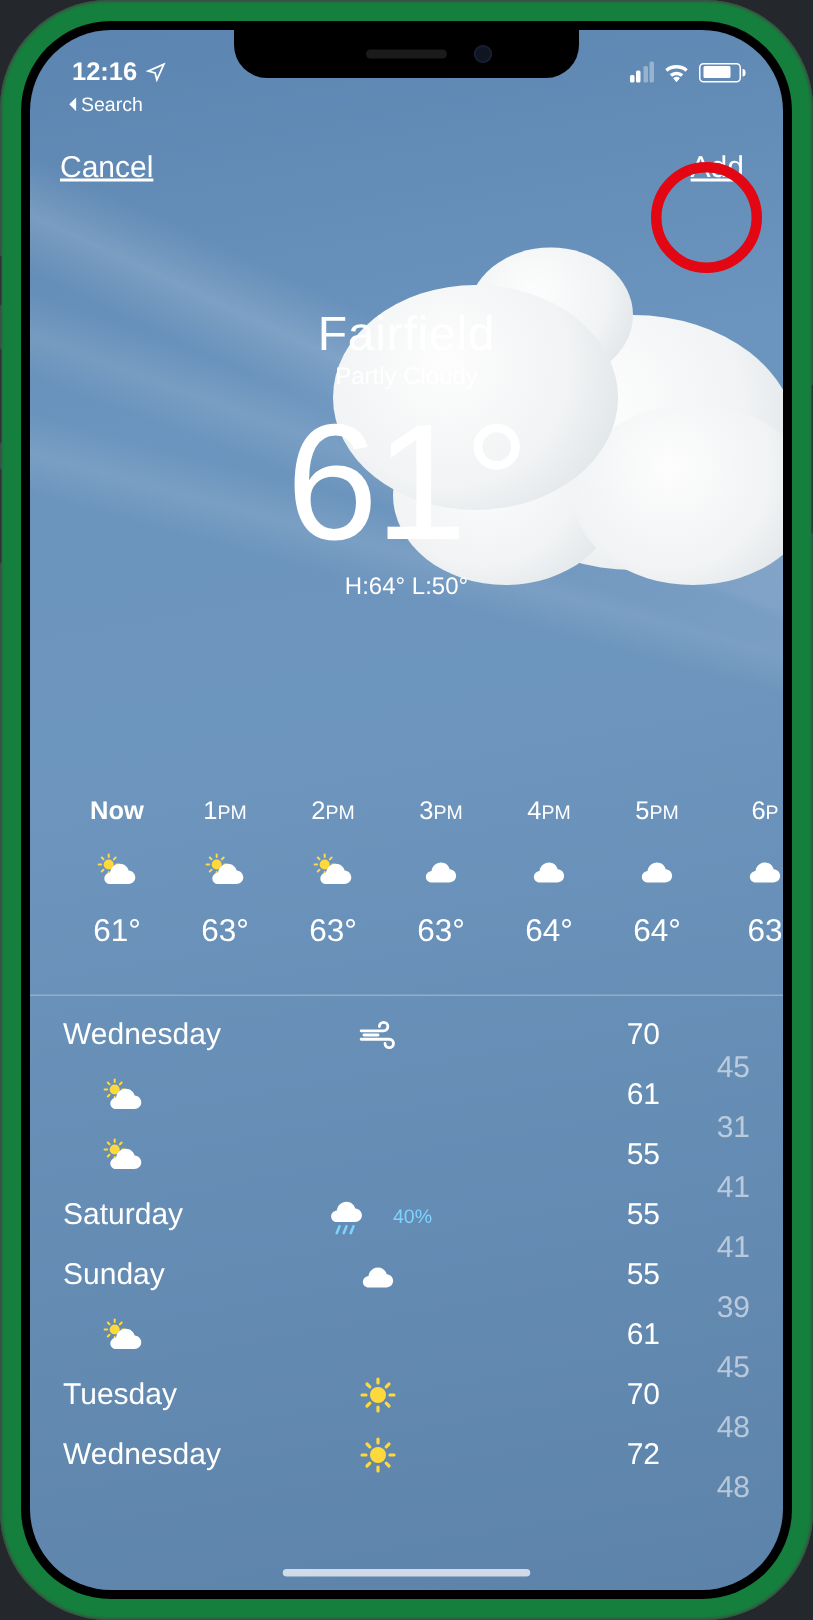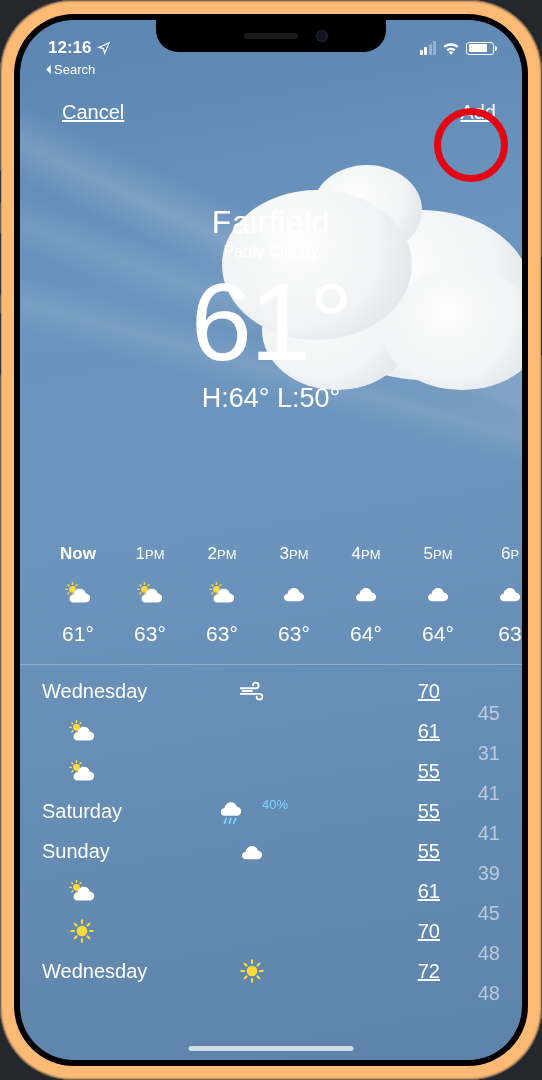--- a/index.html
+++ b/index.html
@@ -1,17 +1,17 @@
 <!DOCTYPE html>
 <html><head>
 <meta charset="utf-8">
 <style>
   * { margin:0; padding:0; box-sizing:border-box; font-family:-apple-system, "Helvetica Neue", Arial, sans-serif; -webkit-font-smoothing:antialiased; }
   body { width:542px; height:1080px; background:#24272c; display:flex; align-items:center; justify-content:center; }
-  .phone-frame { width:542px; height:1080px; background:#fdba74; border-radius:72px; padding:14px; position:relative; box-shadow:inset 0 0 2px 1px #444; }
+  .phone-frame { width:542px; height:1080px; background:#15803d; border-radius:72px; padding:14px; position:relative; box-shadow:inset 0 0 2px 1px #444; }
   .phone-inner { width:100%; height:100%; background:#000; border-radius:60px; padding:6px; position:relative; }
   .screen { width:100%; height:100%; border-radius:54px; overflow:hidden; position:relative;
     background:linear-gradient(170deg,#5b84b0 0%,#6b94be 25%,#6d95bd 45%,#5d83aa 100%); }
   .light-rays { position:absolute; top:0; left:0; right:0; height:560px; pointer-events:none;
     background:
      linear-gradient(205deg, rgba(255,255,255,0) 40%, rgba(255,255,255,0.15) 45%, rgba(255,255,255,0) 50%),
      linear-gradient(200deg, rgba(255,255,255,0) 48%, rgba(255,255,255,0.10) 52%, rgba(255,255,255,0) 56%),
      linear-gradient(195deg, rgba(255,255,255,0) 56%, rgba(255,255,255,0.10) 60%, rgba(255,255,255,0) 64%);
   }
   .cloud { position:absolute; top:140px; right:-50px; width:380px; height:240px; pointer-events:none; }
@@ -28,41 +28,41 @@
   .status-left { display:flex; align-items:center; gap:6px; font-size:17px; font-weight:600; }
   .status-right { display:flex; align-items:center; gap:6px; }
   .back-to { position:relative; z-index:40; padding:0 0 0 24px; color:#fff; font-size:13px; display:flex; align-items:center; gap:2px; margin-top:-2px; }
   .signal { display:flex; align-items:flex-end; gap:1.5px; }
   .signal span { width:3px; background:#fff; border-radius:1px; }
   .signal span:nth-child(1){height:5px} .signal span:nth-child(2){height:8px} .signal span:nth-child(3){height:11px;opacity:.35} .signal span:nth-child(4){height:14px;opacity:.35}
   .wifi-icon, .loc-icon, .chevron-left { display:inline-flex; }
   .battery { width:28px; height:13px; border:1.5px solid #fff; border-radius:3px; position:relative; }
   .battery::after { content:""; position:absolute; right:-4px; top:3px; width:2.5px; height:5px; background:#fff; border-radius:0 2px 2px 0; }
   .battery .fill { position:absolute; left:1.5px; top:1.5px; bottom:1.5px; width:70%; background:#fff; border-radius:1px; }
-  .nav-row { position:relative; z-index:40; display:flex; justify-content:space-between; padding:24px 26px 0 42px; }
+  .nav-row { position:relative; z-index:40; display:flex; justify-content:space-between; padding:24px 26px 0 20px; }
   .nav-row a { color:#fff; font-size:20px; text-decoration:underline; }
   .highlight-ring { position:absolute; top:88px; right:14px; width:74px; height:74px; border:7px solid #e30613; border-radius:50%; z-index:45; pointer-events:none; }
   .hero { position:relative; z-index:30; text-align:center; color:#fff; margin-top:80px; }
   .city { font-size:32px; font-weight:400; letter-spacing:0.5px; }
   .cond { font-size:16px; font-weight:400; margin-top:2px; }
   .temp { font-size:110px; font-weight:200; line-height:1; margin-top:6px; letter-spacing:-2px; }
-  .hl { font-size:27px; margin-top:6px; }
-  .hourly { position:relative; z-index:30; margin-top:130px; padding:0 0 18px 22px; display:flex; gap:0; color:#fff; border-bottom:1px solid rgba(255,255,255,0.28); overflow:hidden; }
+  .hl { font-size:16px; margin-top:6px; }
+  .hourly { position:relative; z-index:30; margin-top:130px; padding:0 0 30px 22px; display:flex; gap:0; color:#fff; border-bottom:1px solid rgba(255,255,255,0.28); overflow:hidden; }
   .hour-col { width:72px; flex:0 0 72px; text-align:center; }
   .hour-col.now .h-label { font-weight:700; }
   .h-label { font-size:17px; margin-bottom:14px; white-space:nowrap; }
   .h-label .ampm { font-size:13px; }
   .h-icon { height:30px; display:flex; align-items:center; justify-content:center; margin-bottom:14px; }
   .h-temp { font-size:21px; }
   .daily { position:relative; z-index:30; padding:6px 22px 0 22px; color:#fff; }
   .day-row { display:flex; align-items:center; height:40px; font-size:20px; }
   .day-name { flex:0 0 170px; }
-  .day-icon { flex:0 0 80px; display:flex; align-items:flex-start; justify-content:center; gap:16px; }
+  .day-icon { flex:0 0 80px; display:flex; align-items:center; justify-content:center; gap:16px; }
   .precip { font-size:13px; color:#7fd3ff; font-weight:500; }
-  .day-high { flex:1; text-align:right; padding-right:20px;text-decoration:underline; }
+  .day-high { flex:1; text-align:right; padding-right:20px; }
   .day-low { flex:0 0 40px; text-align:right; color:rgba(255,255,255,0.55);margin-top:44px; }
   .home-indicator { position:absolute; bottom:9px; left:50%; transform:translateX(-50%); width:165px; height:5px; background:rgba(255,255,255,0.7); border-radius:3px; z-index:60; }
   
   .wicon svg { display:block; }
   
   .btn-side { position:absolute; background:#2f3237; border-radius:3px; }
   .btn-mute   { left:-3px; top:170px; width:4px; height:34px; }
   .btn-volup  { left:-3px; top:232px; width:4px; height:64px; }
   .btn-voldn  { left:-3px; top:312px; width:4px; height:64px; }
   .btn-power  { right:-3px; top:256px; width:4px; height:100px; }
@@ -367,20 +367,21 @@
                 </g>
                 <g transform="translate(2,3)">
                   <path d="M22 20c3 0 5-2.1 5-4.8 0-2.5-2-4.6-4.7-4.8C21.6 7.5 19 5.5 16 5.5c-3.6 0-6.5 2.7-6.9 6.2C6.8 12 5 13.8 5 16c0 2.2 1.9 4 4.2 4H22z" fill="#fff"></path>
                 </g>
               </svg>
             </div>
             <div class="day-high">61</div>
             <div class="day-low">45</div>
           </div>
           <div class="day-row">
+            <div class="day-name">Tuesday</div>
             <div class="day-icon wicon">
               <svg width="24" height="24" viewBox="0 0 18 18">
                 <circle cx="9" cy="9" r="4" fill="#ffd93b"></circle>
                 <g stroke="#ffd93b" stroke-width="1.6" stroke-linecap="round">
                   <line x1="9" y1="1" x2="9" y2="3"></line>
                   <line x1="9" y1="15" x2="9" y2="17"></line>
                   <line x1="1" y1="9" x2="3" y2="9"></line>
                   <line x1="15" y1="9" x2="17" y2="9"></line>
                   <line x1="3.5" y1="3.5" x2="4.9" y2="4.9"></line>
                   <line x1="13.1" y1="13.1" x2="14.5" y2="14.5"></line>

